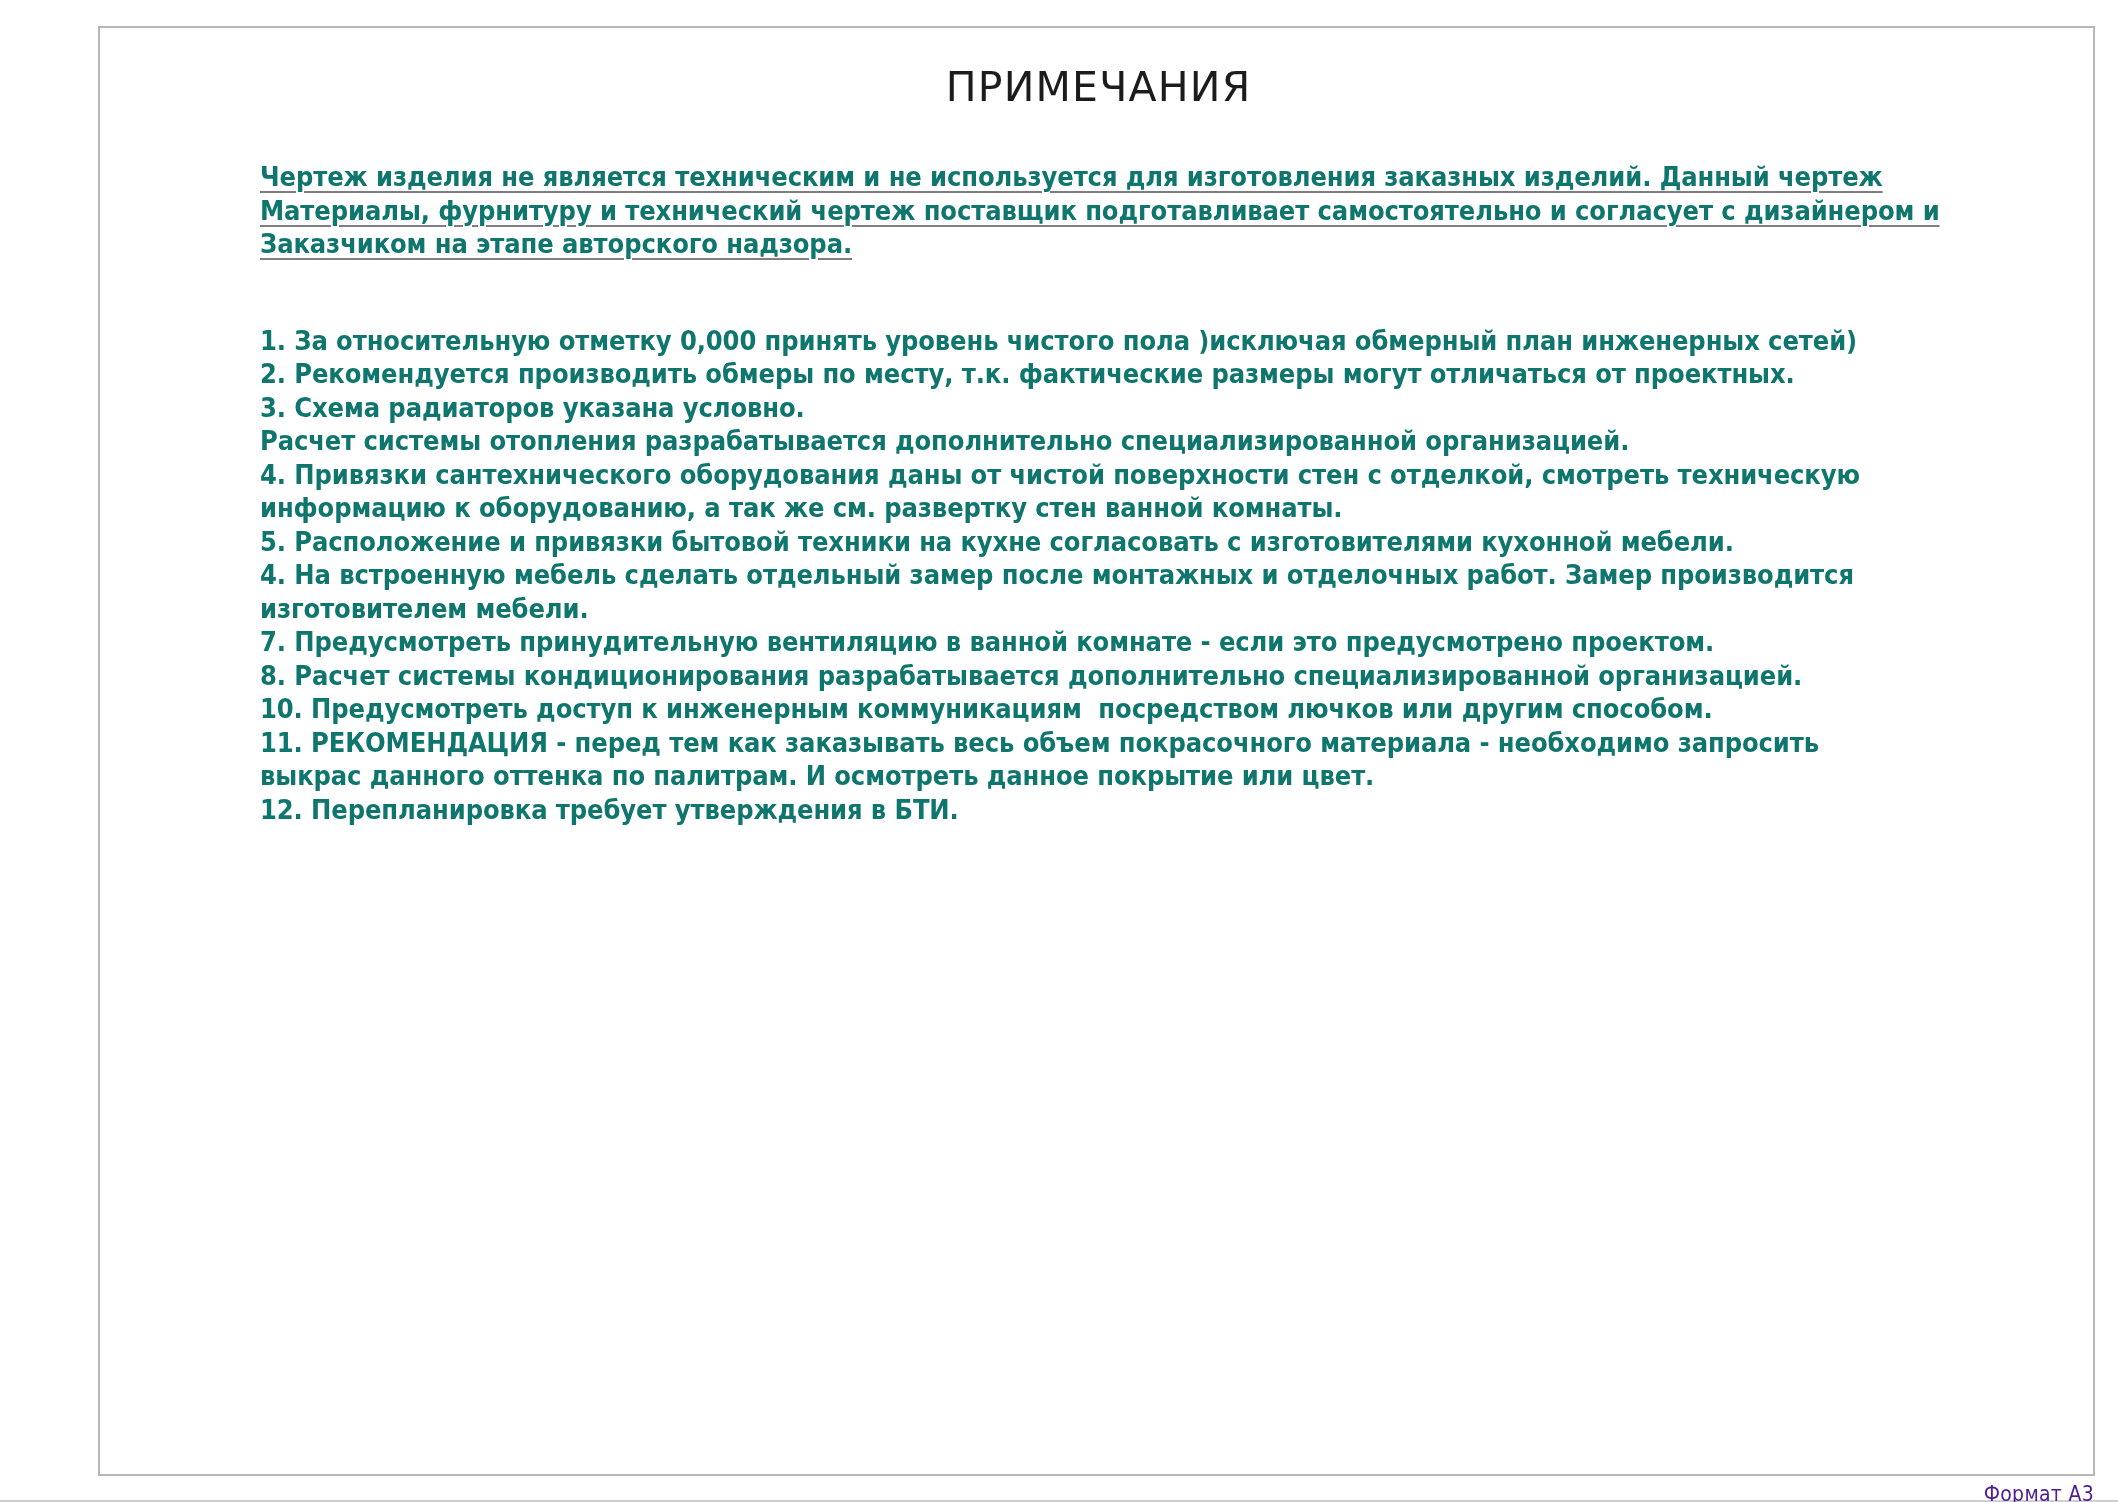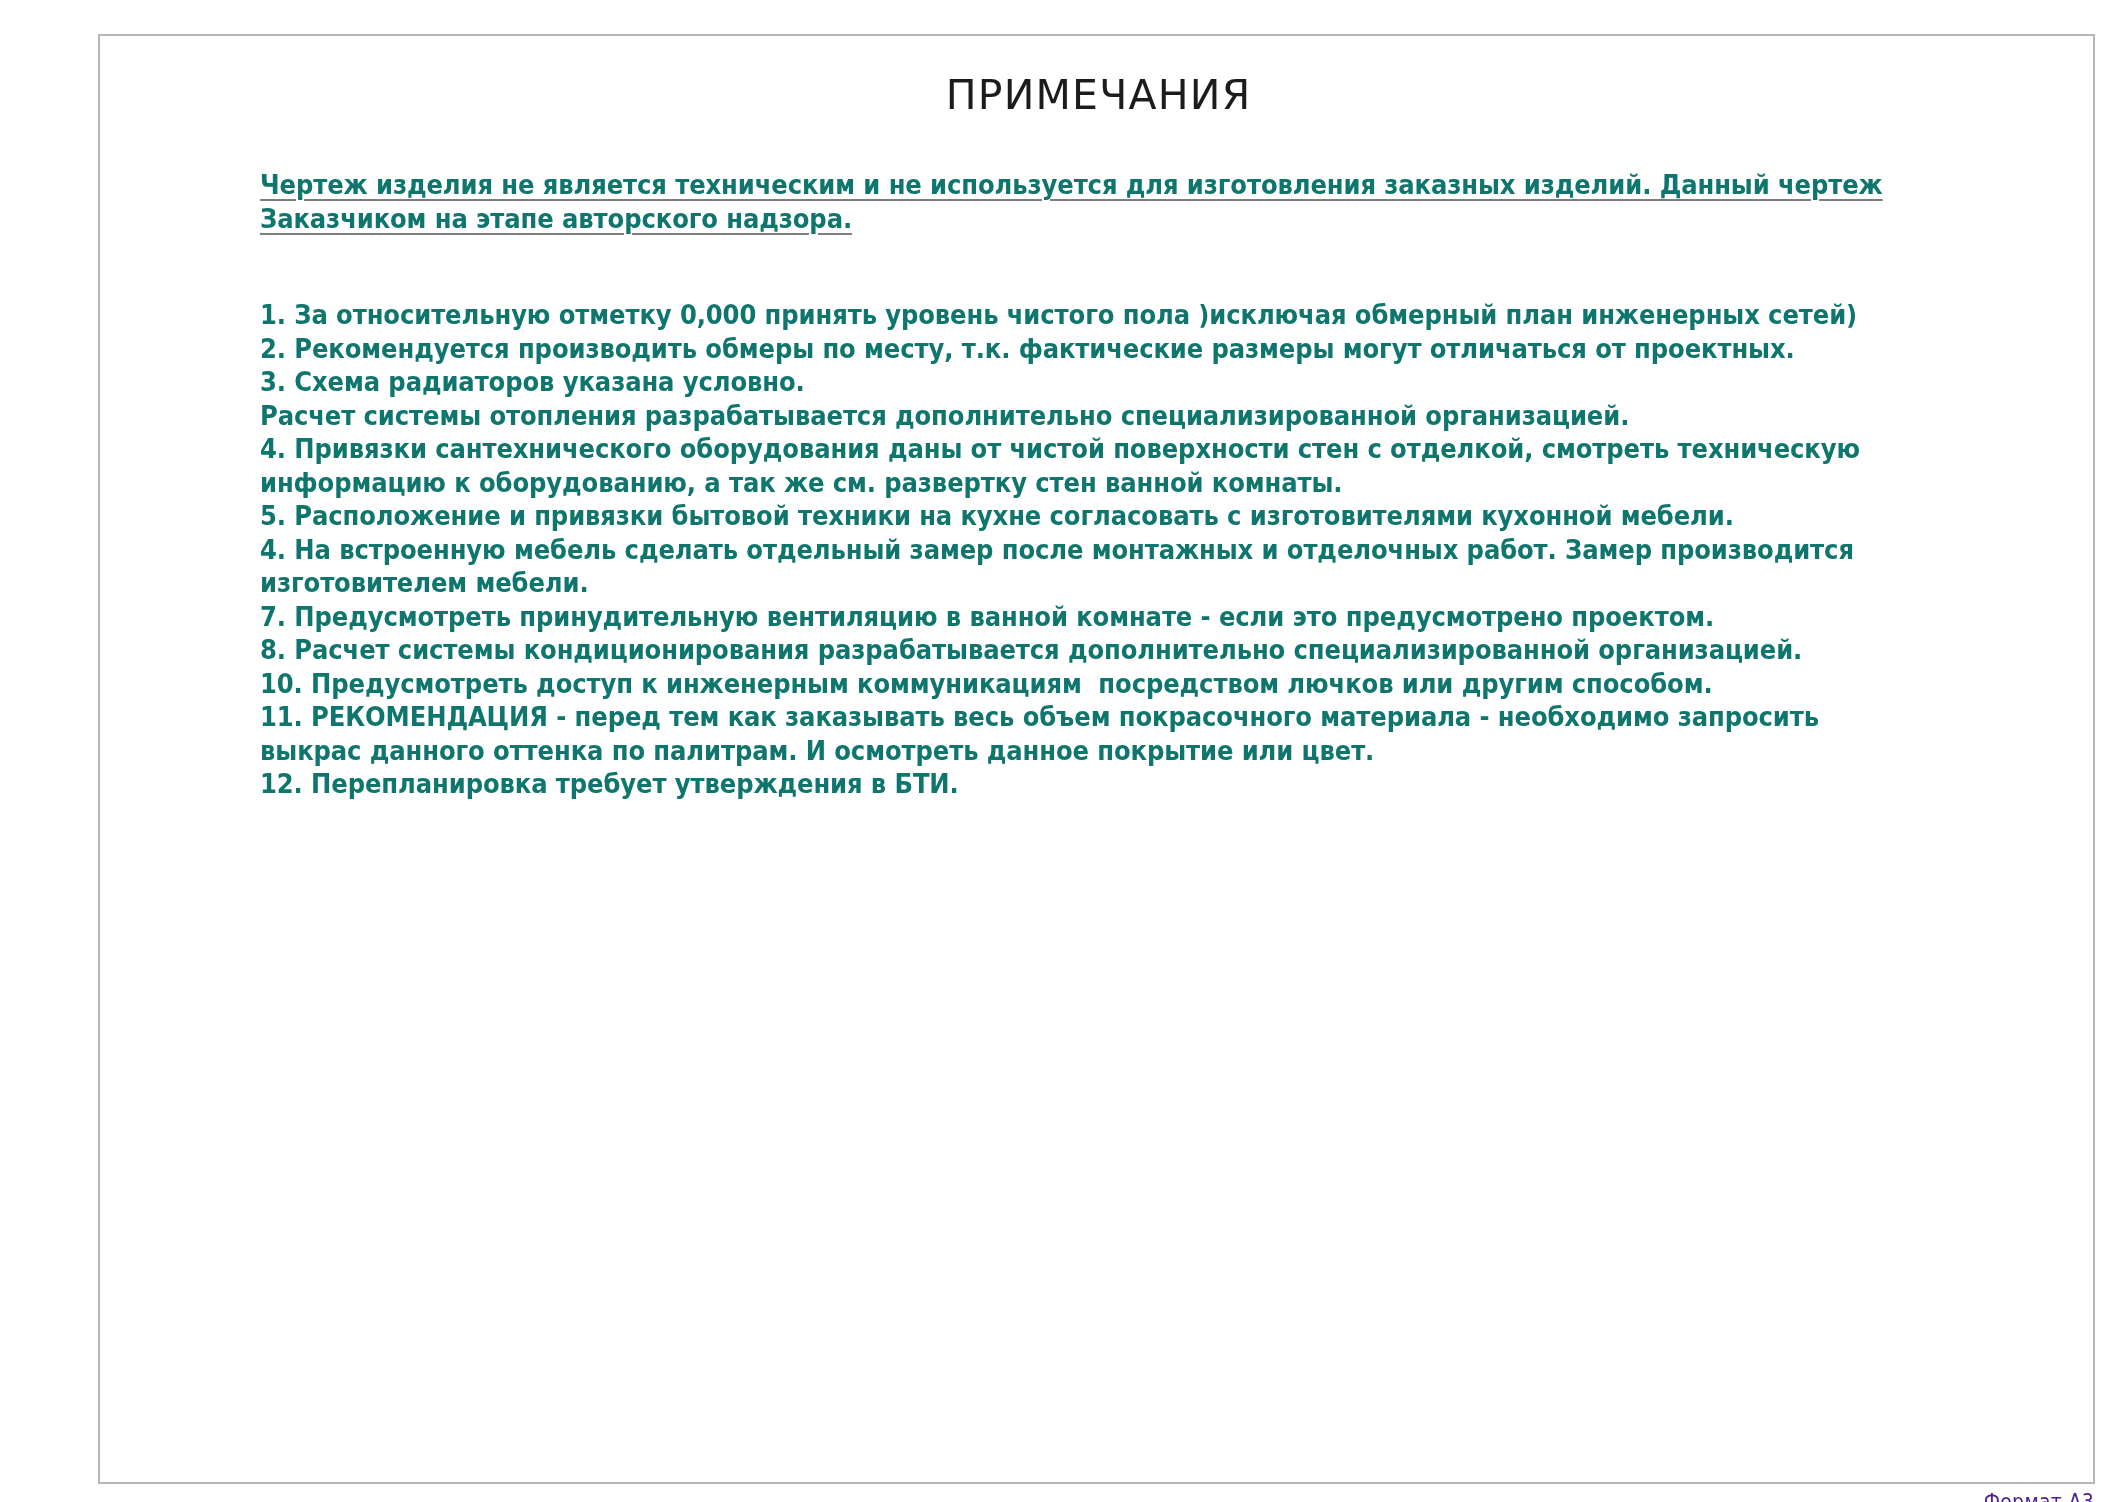--- a/index.html
+++ b/index.html
@@ -11,21 +11,21 @@
     width: 2118px;
     height: 1502px;
     position: relative;
     overflow: hidden;
     font-family: "DejaVu Sans", sans-serif;
   }
 
   
   #sheet {
     position: absolute;
-    left: 0; top: 12px;
+    left: 0; top: 4px;
     width: 2118px;
     height: 1114px;
     background: #fdfdfd;
   }
   #sheet-shadow-bottom {
     position: absolute;
     left: 0;
     top: 1496px;
     width: 2118px;
     height: 2px;
@@ -111,20 +111,21 @@
   <div id="sheet-inner-fill"></div>
   <div id="sheet-shadow-bottom"></div>
 
   <div id="frame">
 
     <div id="doc-title">ПРИМЕЧАНИЯ</div>
 
     <div id="content">
       <div id="disclaimer-block" class="u-block">
           <div class="line">Чертеж изделия не является техническим и не используется для изготовления заказных изделий. Данный чертеж</div>
+          <div class="line">Материалы, фурнитуру и технический чертеж поставщик подготавливает самостоятельно и согласует с дизайнером и</div>
           <div class="line">Заказчиком на этапе авторского надзора.</div>
         </div>
       <div id="spacer-gap"></div>
       <div id="notes-list">
           <div class="line">1. За относительную отметку 0,000 принять уровень чистого пола )исключая обмерный план инженерных сетей)</div>
           <div class="line">2. Рекомендуется производить обмеры по месту, т.к. фактические размеры могут отличаться от проектных.</div>
           <div class="line">3. Схема радиаторов указана условно.</div>
           <div class="line">Расчет системы отопления разрабатывается дополнительно специализированной организацией.</div>
           <div class="line">4. Привязки сантехнического оборудования даны от чистой поверхности стен с отделкой, смотреть техническую</div>
           <div class="line">информацию к оборудованию, а так же см. развертку стен ванной комнаты.</div>

